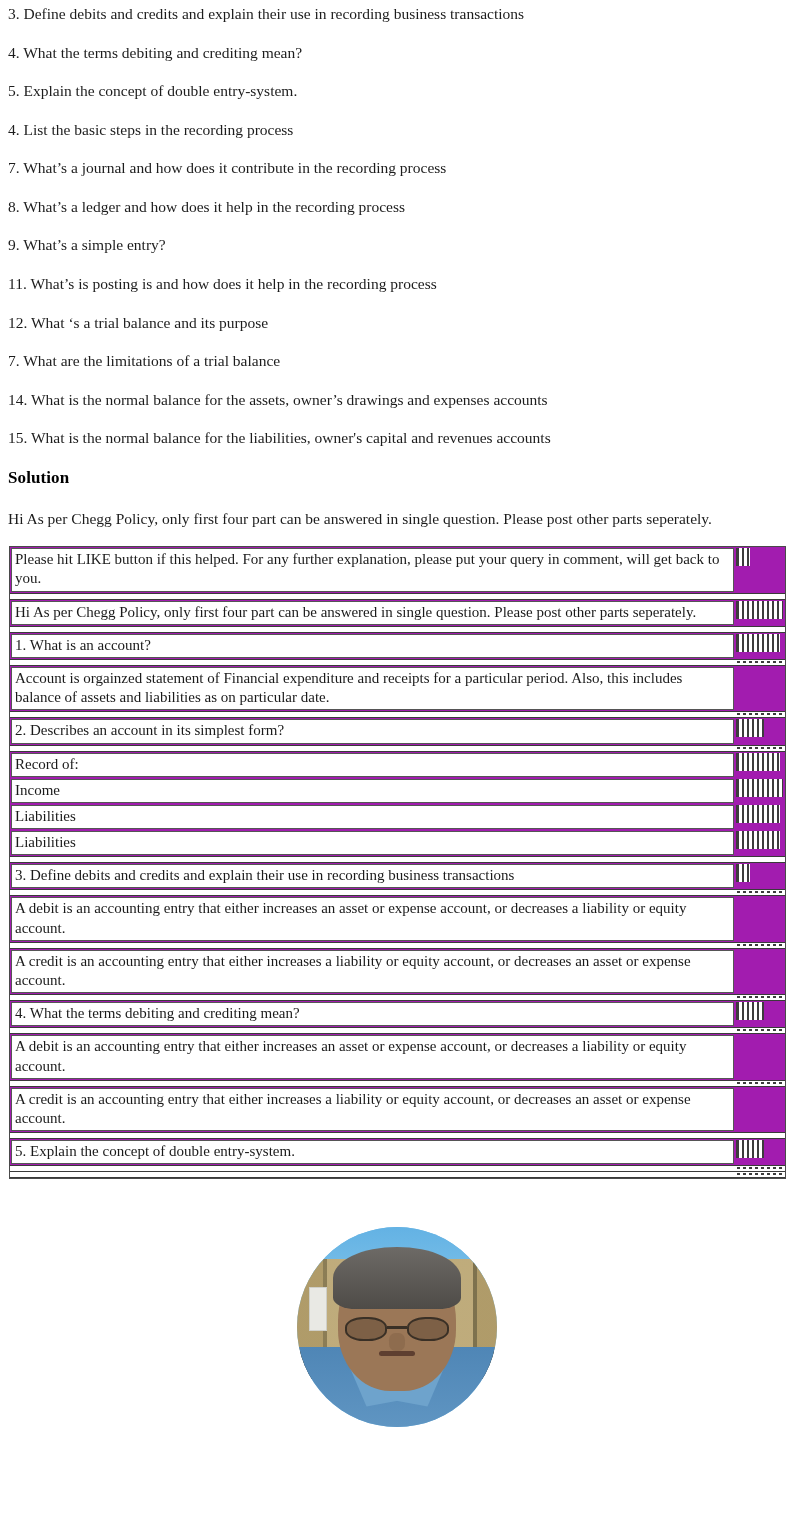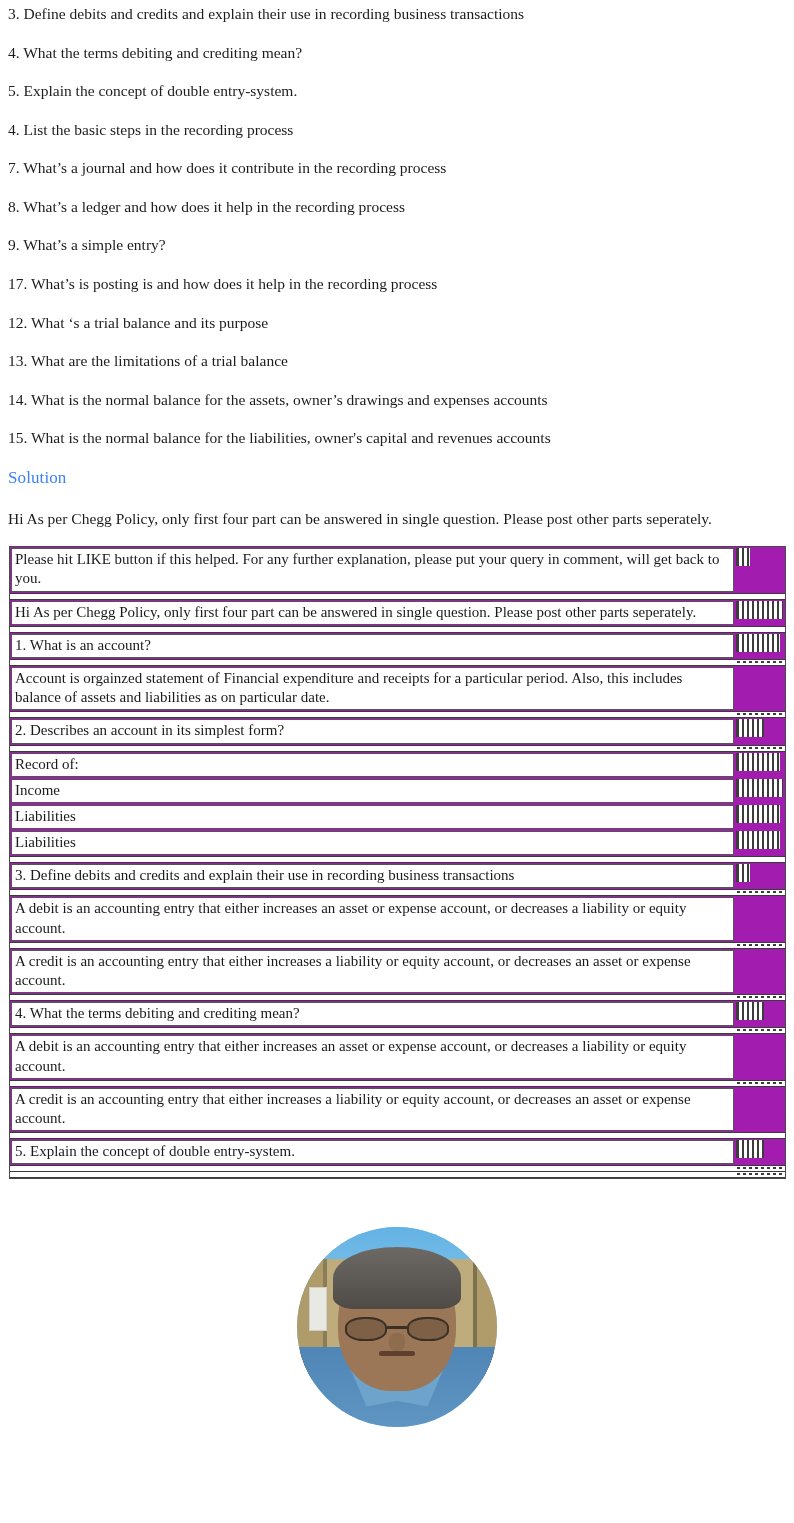--- a/index.html
+++ b/index.html
@@ -28,22 +28,22 @@
     line-height: 1.18;
     color: #1c1c1c;
     margin: 0 0 20.3px 0;
     white-space: pre-wrap;
   }
   .qline:first-child { margin-top: 5px; }
 
   
   .solution-heading {
     font-size: 17px;
-    font-weight: normal;
-    color: #3b82f6;
+    font-weight: bold;
+    color: #000000;
     margin: 0 0 22px 8px;
     letter-spacing: .1px;
   }
   .solution-intro {
     font-size: 15.5px;
     line-height: 1.18;
     color: #1c1c1c;
     margin: 0 0 18px 8px;
   }
 
@@ -227,23 +227,23 @@
 <div class="page">
 
   <div class="qlist">
     <p class="qline">3. Define debits and credits and explain their use in recording business transactions</p>
     <p class="qline">4. What the terms debiting and crediting mean?</p>
     <p class="qline">5. Explain the concept of double entry-system.</p>
     <p class="qline">4. List the basic steps in the recording process</p>
     <p class="qline">7. What’s a journal and how does it contribute in the recording process</p>
     <p class="qline">8. What’s a ledger and how does it help in the recording process</p>
     <p class="qline">9. What’s a simple entry?</p>
-    <p class="qline">17. What’s is posting is and how does it help in the recording process</p>
+    <p class="qline">11. What’s is posting is and how does it help in the recording process</p>
     <p class="qline">12. What ‘s a trial balance and its purpose</p>
-    <p class="qline">13. What are the limitations of a trial balance</p>
+    <p class="qline">7. What are the limitations of a trial balance</p>
     <p class="qline">14. What is the normal balance for the assets, owner’s drawings and expenses accounts</p>
     <p class="qline">15. What is the normal balance for the liabilities, owner's capital and revenues accounts</p>
   </div>
 
   <h2 class="solution-heading">Solution</h2>
   <p class="solution-intro">Hi As per Chegg Policy, only first four part can be answered in single question. Please post other parts seperately.</p>
 
   <div class="answer-table-wrap">
     <table class="answer-table">
       <tbody>

